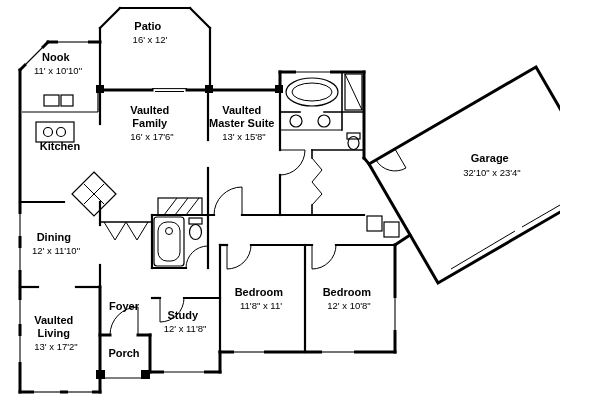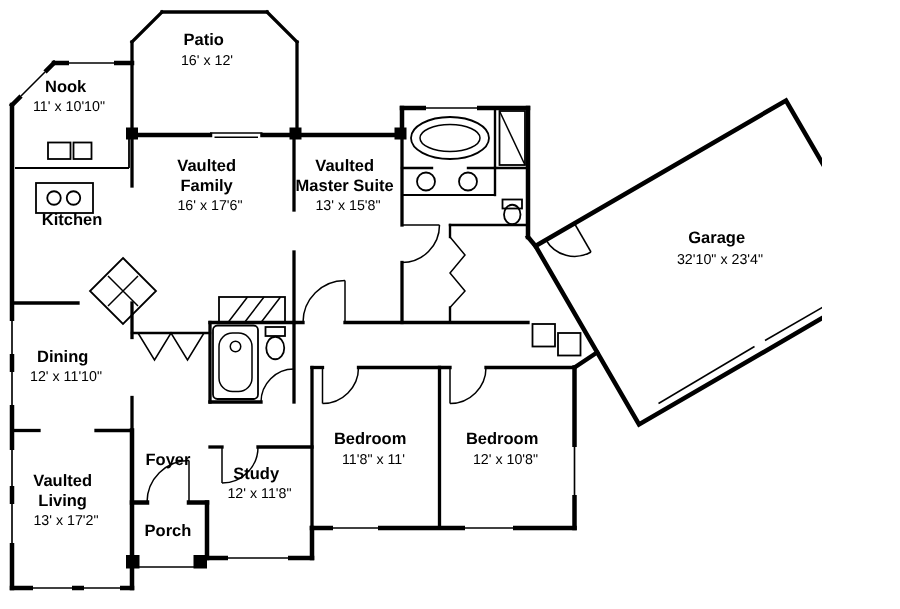--- a/index.html
+++ b/index.html
@@ -1,17 +1,17 @@
 <!DOCTYPE html>
 <html><head>
 <meta charset="utf-8">
 <style>
   html,body{margin:0;padding:0;background:#fff;}
   #stage{position:relative;width:548px;height:406px;background:#fff;overflow:hidden;
-         font-family:"Liberation Sans", sans-serif;}
+         font-family:"Liberation Sans", sans-serif;margin-left:12px;}
   svg{display:block;}
   .w3 {stroke:#000;stroke-width:3;fill:none;stroke-linecap:square;}
   .w2 {stroke:#000;stroke-width:2.2;fill:none;stroke-linecap:square;}
   .w15{stroke:#000;stroke-width:1.6;fill:none;stroke-linecap:square;}
   .fix{stroke:#000;stroke-width:1.2;fill:none;}
   .thin{stroke:#000;stroke-width:1;fill:none;}
   .winw{stroke:#fff;stroke-width:7;fill:none;}
   .winb{stroke:#000;stroke-width:1.1;fill:none;}
   .post{fill:#000;stroke:none;}
   .rn{font-family:"Liberation Sans",sans-serif;font-size:11px;font-weight:bold;fill:#000;}

